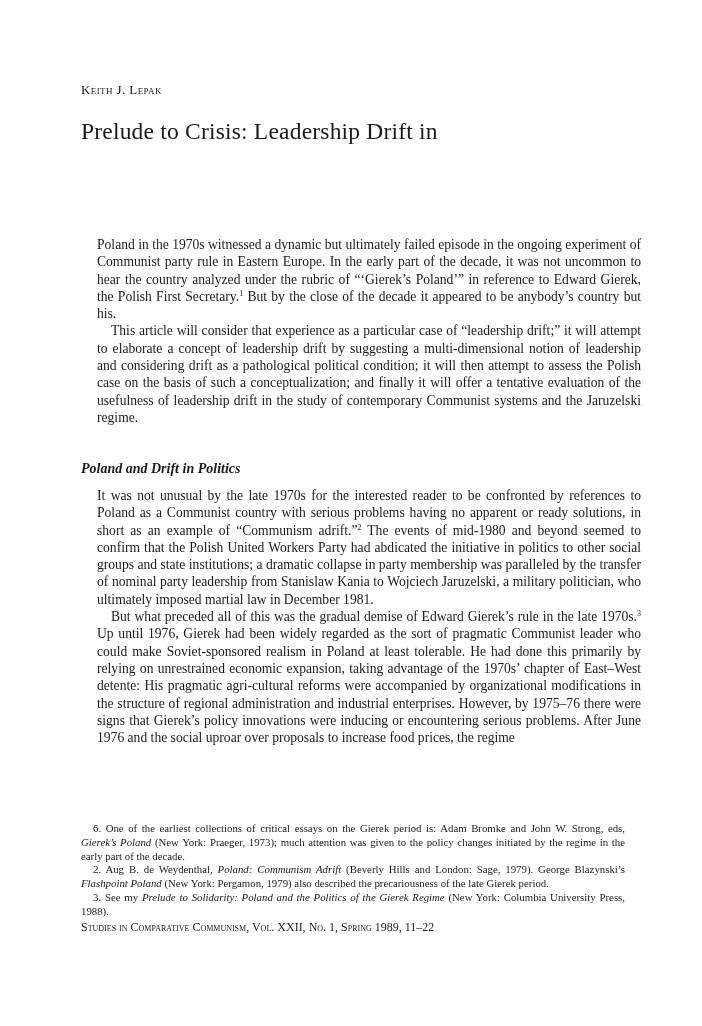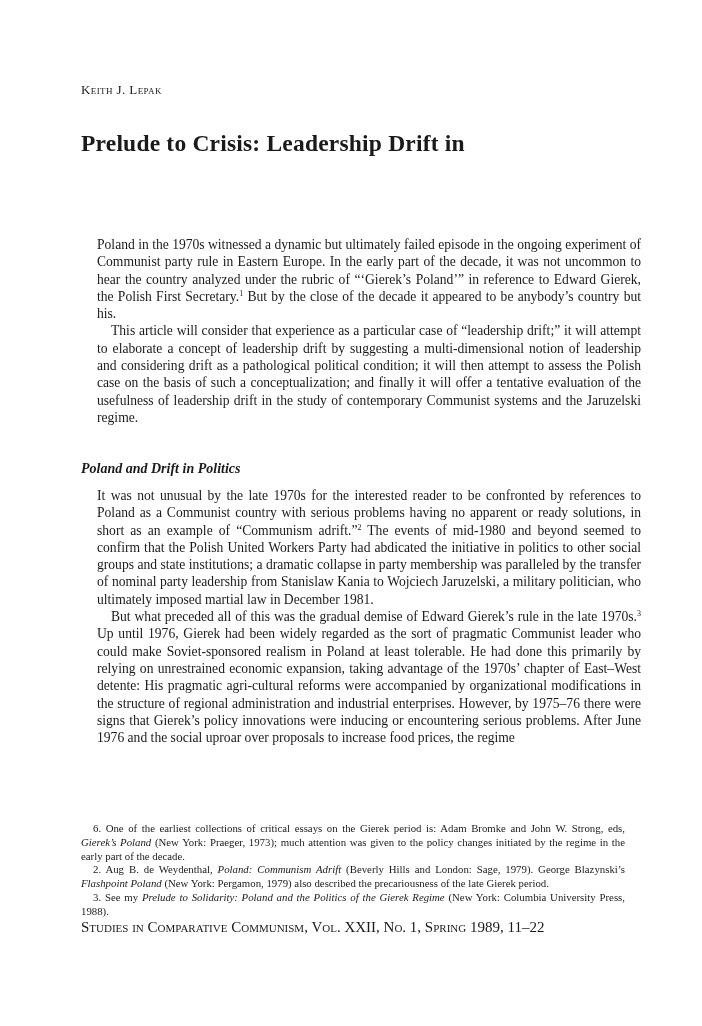--- a/index.html
+++ b/index.html
@@ -6,22 +6,22 @@
   body {
     width: 702px; height: 1026px; position: relative; overflow: hidden;
     font-family: "Liberation Serif", "DejaVu Serif", serif; color: #1a1a1a;
   }
   .page { position: absolute; left: 81px; top: 0; width: 544px; }
   .author {
     position: absolute; top: 82px; left: 0;
     font-size: 13px; font-variant: small-caps; letter-spacing: 0.4px;
   }
   .title {
-    position: absolute; top: 128px; left: 0; margin: 0;
-    font-size: 23.5px; font-weight: bold; line-height: 30px; letter-spacing: 0.2px;
+    position: absolute; top: 116px; left: 0; margin: 0;
+    font-size: 23.5px; font-weight: normal; line-height: 30px; letter-spacing: 0.2px;
   }
   .body-text {
     position: absolute; left: 16px; width: 544px;
     font-size: 13.6px; line-height: 17.3px; text-align: justify;
   }
   .body-text p { margin: 0; }
   .body-text p.indent { text-indent: 14px; }
   .intro { top: 236px; }
   .heading {
     position: absolute; top: 461px; left: 0; margin: 0;
@@ -30,21 +30,21 @@
   .section { top: 487px; }
   sup { font-size: 8px; line-height: 0; vertical-align: 5px; }
   .footnotes {
     position: absolute; top: 822px; left: 0; width: 544px;
     font-size: 10.8px; line-height: 13.8px; text-align: justify;
   }
   .footnotes p { margin: 0; text-indent: 12px; }
   .footnotes i { font-style: italic; }
   .journal {
     position: absolute; top: 920px; left: 0;
-    font-size: 15px; line-height: 15px;
+    font-size: 12px; line-height: 15px;
   }
   .journal .sc { font-variant: small-caps; }
 </style>
 </head>
 <body>
 
 <div class="page">
 
   <div class="author">Keith J. Lepak</div>
 

